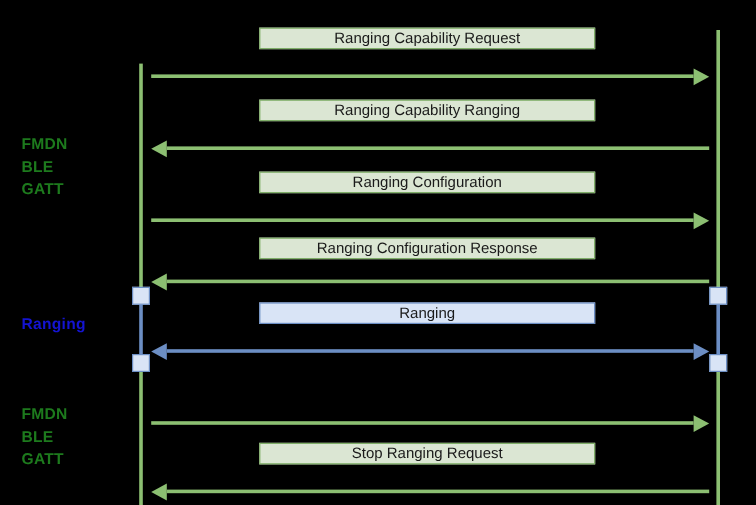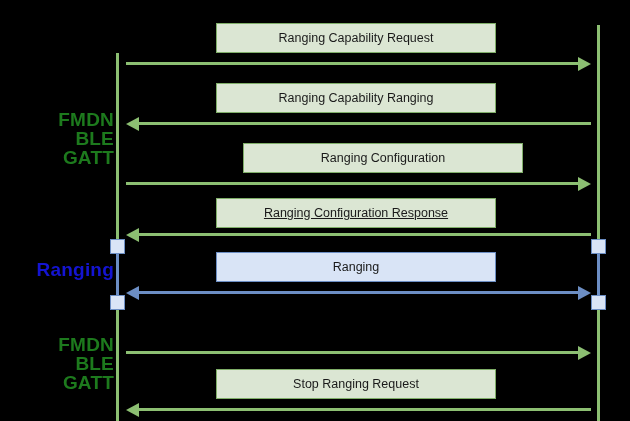--- a/index.html
+++ b/index.html
@@ -5,27 +5,27 @@
   html,body{margin:0;padding:0;background:#000;}
   body{width:630px;height:421px;overflow:hidden;
        font-family:"Liberation Sans","DejaVu Sans",sans-serif;}
   #diagram{position:relative;width:630px;height:421px;background:#000;}
 
   
   .lifeline{position:absolute;width:3px;background:#8cbf72;}
   .lifeline.blue{background:#6c8ec4;width:3px;}
 
   
-  .phase-label{position:absolute;text-align:right;line-height:19px;
-               font-size:19px;font-weight:bold;letter-spacing:.2px;}
+  .phase-label{position:absolute;text-align:left;line-height:19px;
+               font-size:13px;font-weight:bold;letter-spacing:.2px;}
   .phase-label.green{color:#1d7a1d;}
   .phase-label.blue{color:#1414d2;}
 
   
-  .msg-box{position:absolute;left:216px;width:280px;height:30px;
+  .msg-box{position:absolute;left:216px;width:280px;height:18px;
            box-sizing:border-box;display:flex;align-items:center;
            justify-content:center;font-size:12.5px;color:#1a1a1a;}
   .msg-box.green{background:#dbe6d3;border:1px solid #7fae68;}
   .msg-box.blue{background:#d9e4f6;border:1px solid #6c8ec4;}
 
   
   .arrow{position:absolute;height:3px;}
   .arrow.green{background:#8cbf72;}
   .arrow.blue{background:#6c8ec4;}
   .arrow .head{position:absolute;top:-5.5px;width:0;height:0;
@@ -78,26 +78,26 @@
   <div class="msg-box green" style="top:23px;">Ranging Capability Request</div>
   <div class="arrow green" style="left:126px;top:62px;width:452px;">
     <span class="head right"></span>
   </div>
 
   <div class="msg-box green" style="top:83px;">Ranging Capability Ranging</div>
   <div class="arrow green" style="left:139px;top:122px;width:452px;">
     <span class="head left"></span>
   </div>
 
-  <div class="msg-box green" style="top:143px;margin-left:27px;">Ranging Configuration</div>
+  <div class="msg-box green" style="top:143px;">Ranging Configuration</div>
   <div class="arrow green" style="left:126px;top:182px;width:452px;">
     <span class="head right"></span>
   </div>
 
-  <div class="msg-box green" style="top:198px;text-decoration:underline;">Ranging Configuration Response</div>
+  <div class="msg-box green" style="top:198px;">Ranging Configuration Response</div>
   <div class="arrow green" style="left:139px;top:233px;width:452px;">
     <span class="head left"></span>
   </div>
 
   <div class="msg-box blue" style="top:252px;">Ranging</div>
   <div class="arrow blue" style="left:139px;top:291px;width:439px;">
     <span class="head left"></span>
     <span class="head right"></span>
   </div>
 

